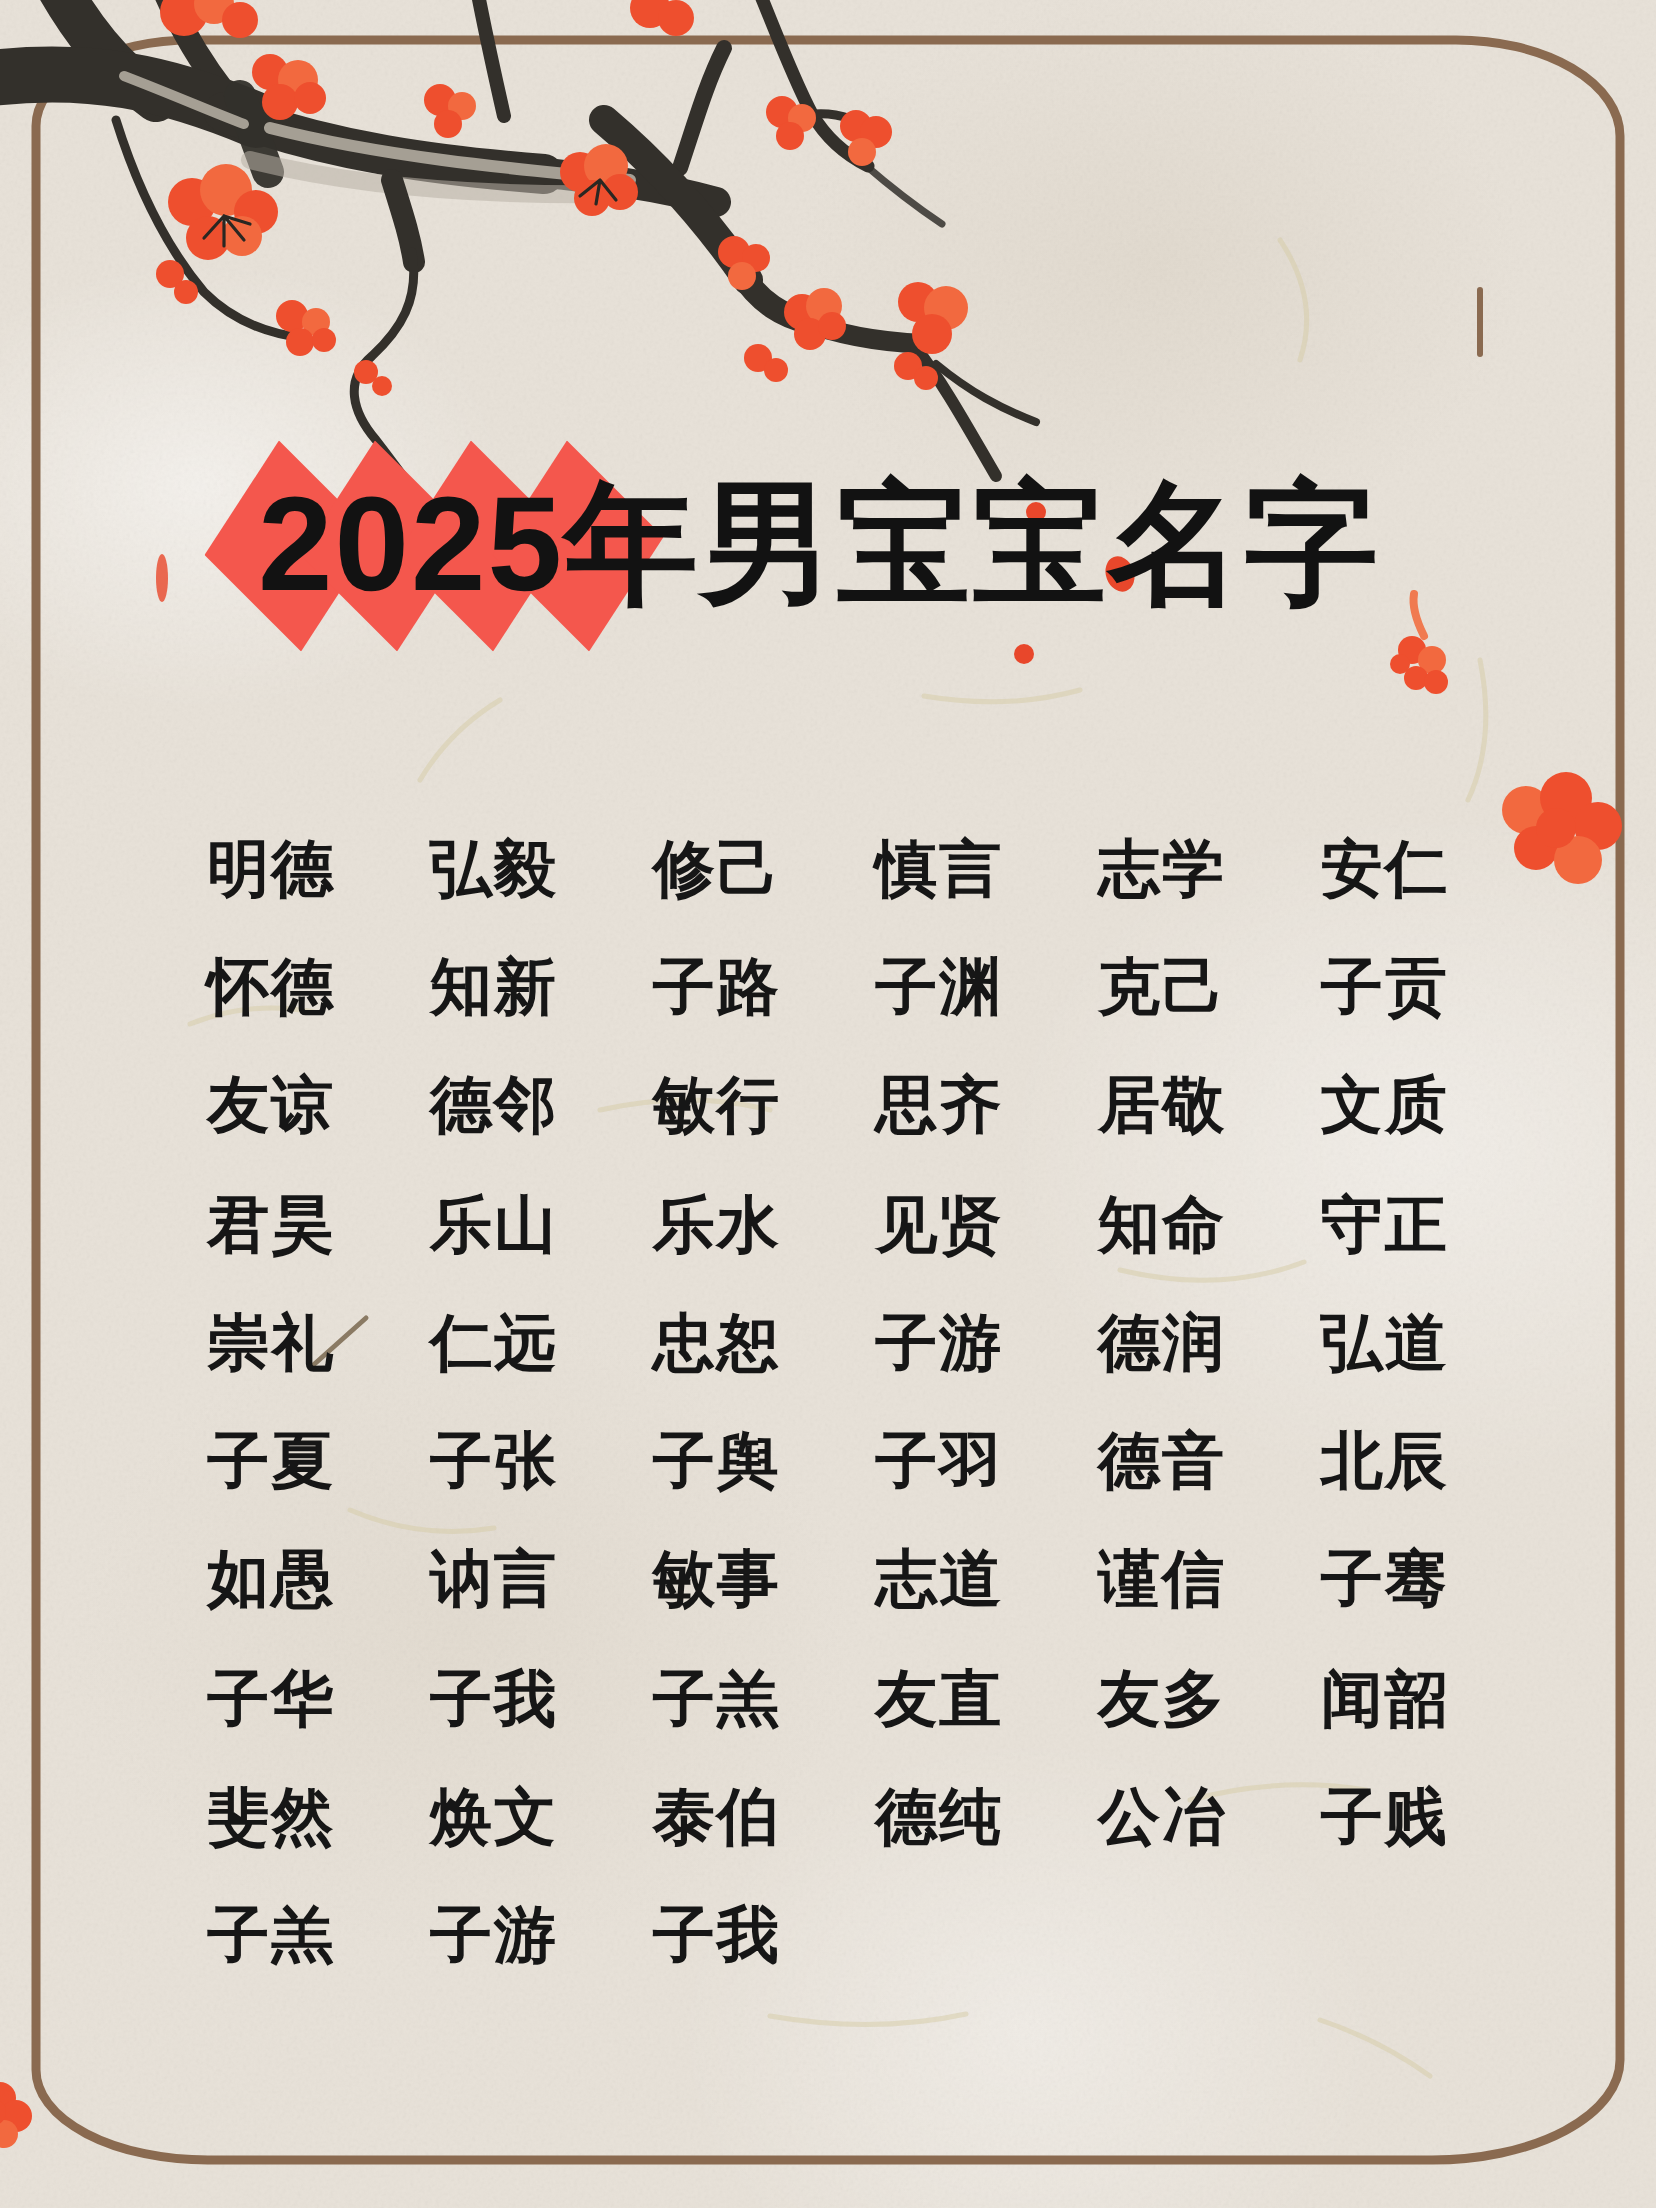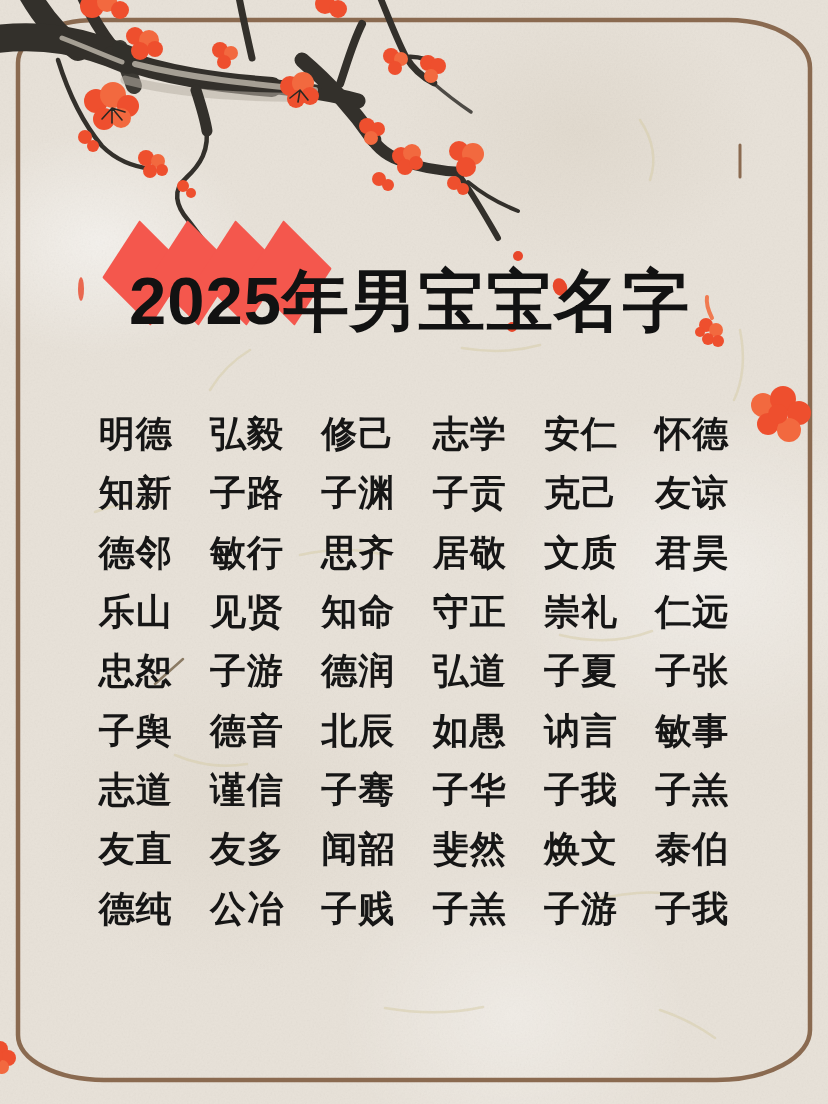--- a/index.html
+++ b/index.html
@@ -34,29 +34,29 @@
   .petal3{fill:var(--blossom_light);}
   .stamen{fill:none;stroke:#2a2722;stroke-width:1.6px;stroke-linecap:round;}
   .stem{fill:none;stroke:#f07a50;stroke-width:4px;stroke-linecap:round;}
   .diamond{
     position:absolute;width:86px;height:106px;background:var(--diamond);
     clip-path:polygon(50% 0,100% 50%,50% 100%,0 50%);
     transform:rotate(-6deg);
   }
   .title{
     position:absolute;left:129px;top:233px;height:80px;line-height:80px;
-    font-size:67px;font-weight:600;letter-spacing:1px;color:#121212;white-space:nowrap;margin-top:28px;
+    font-size:67px;font-weight:600;letter-spacing:1px;color:#121212;white-space:nowrap;
   }
   .name-grid{
     position:absolute;left:80px;top:405px;width:668px;
     display:grid;grid-template-columns:repeat(6,1fr);grid-auto-rows:59.3px;
   }
   .cell{
     display:flex;align-items:center;justify-content:center;
-    font-size:36px;font-weight:600;letter-spacing:1px;color:var(--text);
+    font-size:31px;font-weight:600;letter-spacing:1px;color:var(--text);
   }
 </style>
 </head>
 <body>
 
 <div class="poster">
 
   <svg class="layer grain" width="828" height="1104">
     <filter id="paperGrain">
       <feTurbulence type="fractalNoise" baseFrequency="0.55" numOctaves="2" stitchTiles="stitch"></feTurbulence>
@@ -201,48 +201,51 @@
   <div class="diamond" style="left:150px;top:220px;"></div>
   <div class="diamond" style="left:198px;top:220px;"></div>
   <div class="diamond" style="left:246px;top:220px;"></div>
 
   <div class="title">2025年男宝宝名字</div>
 
   <div class="name-grid">
       <div class="cell">明德</div>
       <div class="cell">弘毅</div>
       <div class="cell">修己</div>
+      <div class="cell">慎言</div>
       <div class="cell">志学</div>
       <div class="cell">安仁</div>
       <div class="cell">怀德</div>
       <div class="cell">知新</div>
       <div class="cell">子路</div>
       <div class="cell">子渊</div>
+      <div class="cell">克己</div>
       <div class="cell">子贡</div>
-      <div class="cell">克己</div>
       <div class="cell">友谅</div>
       <div class="cell">德邻</div>
       <div class="cell">敏行</div>
       <div class="cell">思齐</div>
       <div class="cell">居敬</div>
       <div class="cell">文质</div>
       <div class="cell">君昊</div>
       <div class="cell">乐山</div>
+      <div class="cell">乐水</div>
       <div class="cell">见贤</div>
       <div class="cell">知命</div>
       <div class="cell">守正</div>
       <div class="cell">崇礼</div>
       <div class="cell">仁远</div>
       <div class="cell">忠恕</div>
       <div class="cell">子游</div>
       <div class="cell">德润</div>
       <div class="cell">弘道</div>
       <div class="cell">子夏</div>
       <div class="cell">子张</div>
       <div class="cell">子舆</div>
+      <div class="cell">子羽</div>
       <div class="cell">德音</div>
       <div class="cell">北辰</div>
       <div class="cell">如愚</div>
       <div class="cell">讷言</div>
       <div class="cell">敏事</div>
       <div class="cell">志道</div>
       <div class="cell">谨信</div>
       <div class="cell">子骞</div>
       <div class="cell">子华</div>
       <div class="cell">子我</div>

